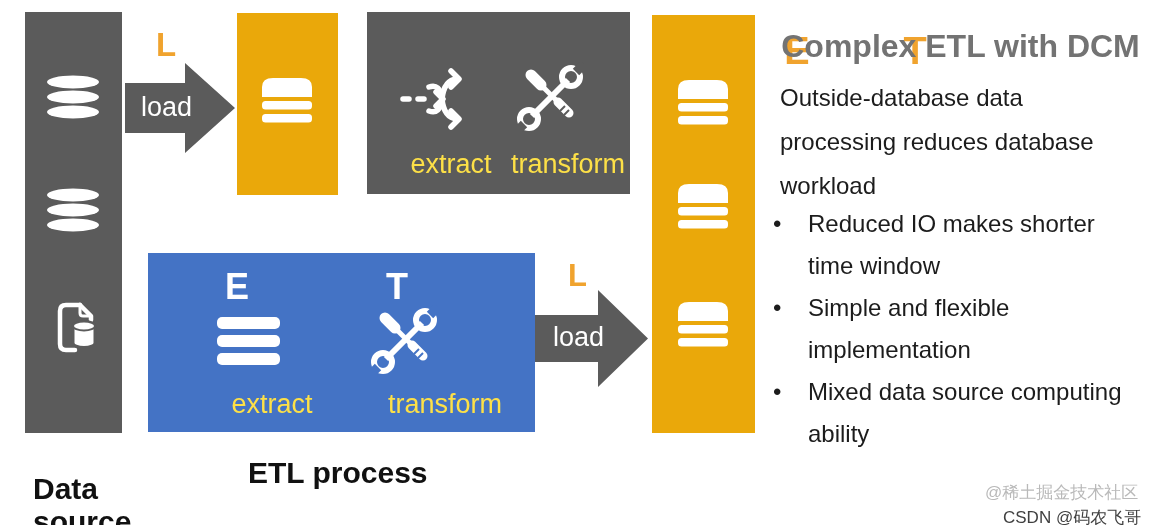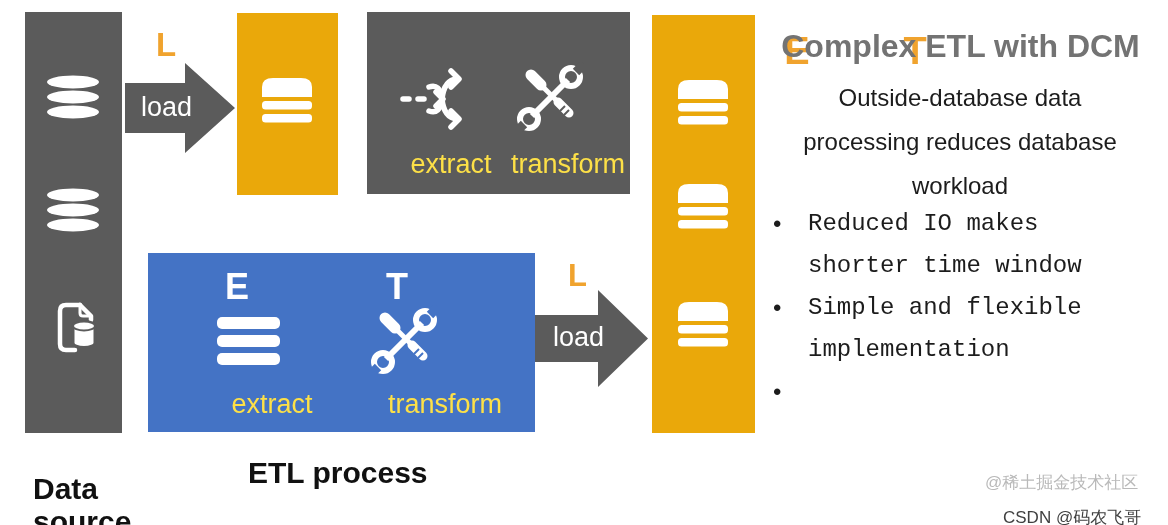--- a/index.html
+++ b/index.html
@@ -54,30 +54,30 @@
 
   
   .blabel{position:absolute;font-weight:700;font-size:30px;line-height:33px;color:#111;}
   .lbl-data{left:33px;top:472px;width:115px;}
   .lbl-etl{left:248px;top:456px;width:290px;text-align:left;}
   .lbl-target{left:660px;top:452px;width:120px;}
 
   
   .panel-title{position:absolute;left:768px;top:28px;width:385px;text-align:center;
                font-weight:700;font-size:32px;color:#737373;}
-  .panel-subtitle{position:absolute;left:780px;top:76px;width:360px;text-align:center;
+  .panel-subtitle{position:absolute;left:780px;top:76px;width:360px;
                   font-size:24px;line-height:44px;color:#1c1c1c;}
   .bullets{position:absolute;left:773px;top:203px;width:385px;}
   .bullet{display:flex;}
   .bullet .dot{width:35px;font-size:24px;line-height:42px;color:#1c1c1c;}
-  .bullet .btext{width:335px;font-size:24px;line-height:42px;color:#1c1c1c;font-family:Liberation Mono, monospace;}
+  .bullet .btext{width:335px;font-size:24px;line-height:42px;color:#1c1c1c;}
 
   
   .wm{position:absolute;font-size:17px;white-space:nowrap;}
-  .wm1{left:985px;top:471px;color:#b9b9b9;text-align:right;}
+  .wm1{left:985px;top:481px;color:#b9b9b9;text-align:right;}
   .wm2{left:1003px;top:506px;color:#404040;}
 </style>
 </head>
 <body>
 
 <div class="canvas">
 
   <div class="src-bar">
     <span class="icon db1">
       <svg width="54" height="44" viewBox="0 0 54 44">
@@ -219,19 +219,20 @@
     <div class="bullet">
       <span class="dot">•</span>
       <span class="btext">Reduced IO makes shorter time window</span>
     </div>
     <div class="bullet">
       <span class="dot">•</span>
       <span class="btext">Simple and flexible implementation</span>
     </div>
     <div class="bullet">
       <span class="dot">•</span>
+      <span class="btext">Mixed data source computing ability</span>
     </div>
   </div>
 
   <div class="wm wm1">@稀土掘金技术社区</div>
   <div class="wm wm2">CSDN @码农飞哥</div>
 
 </div>
 
 </body></html>

